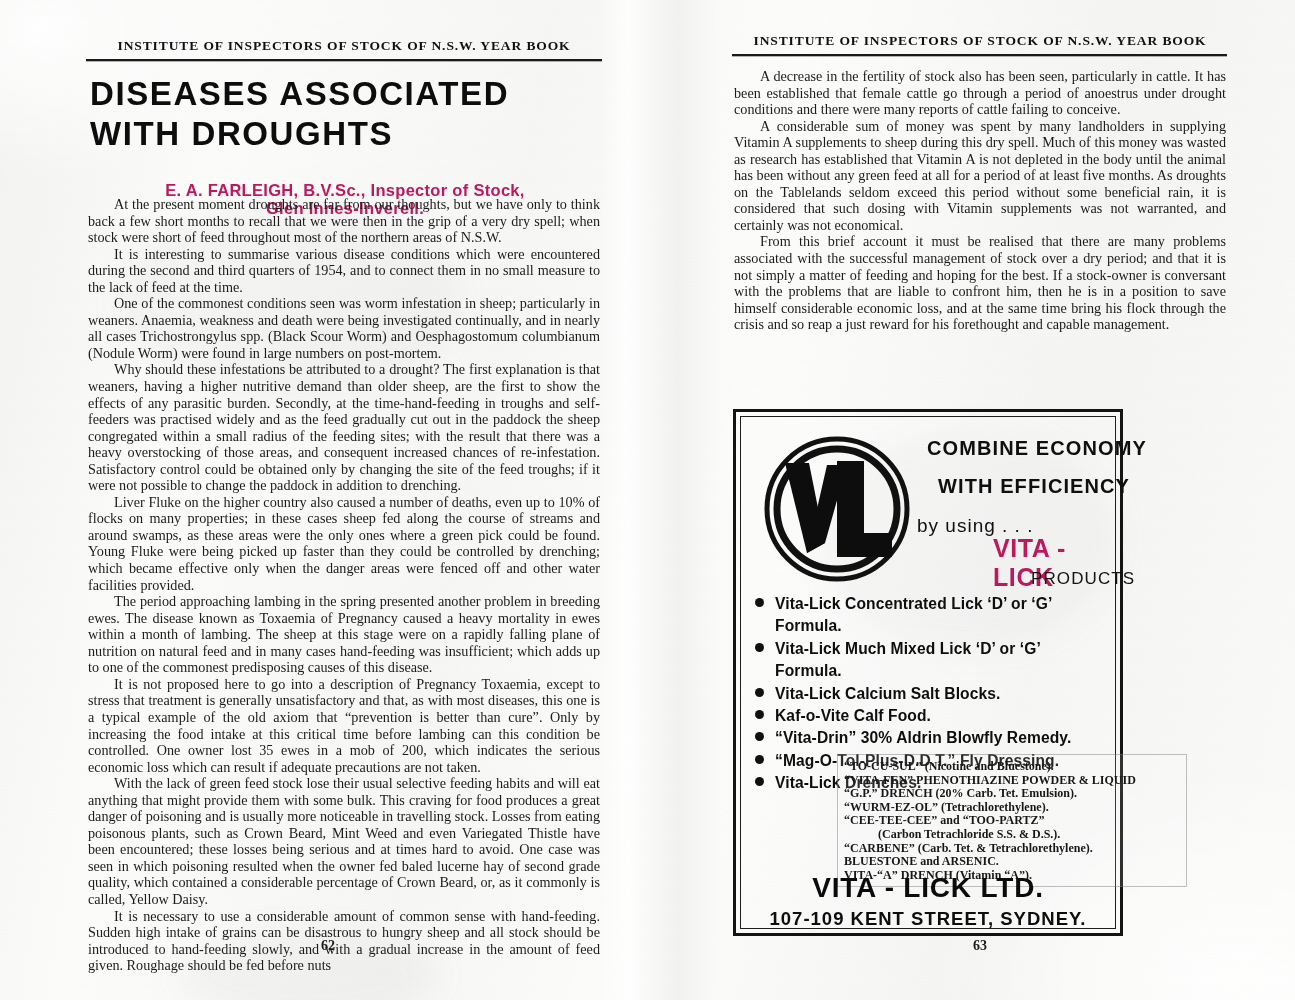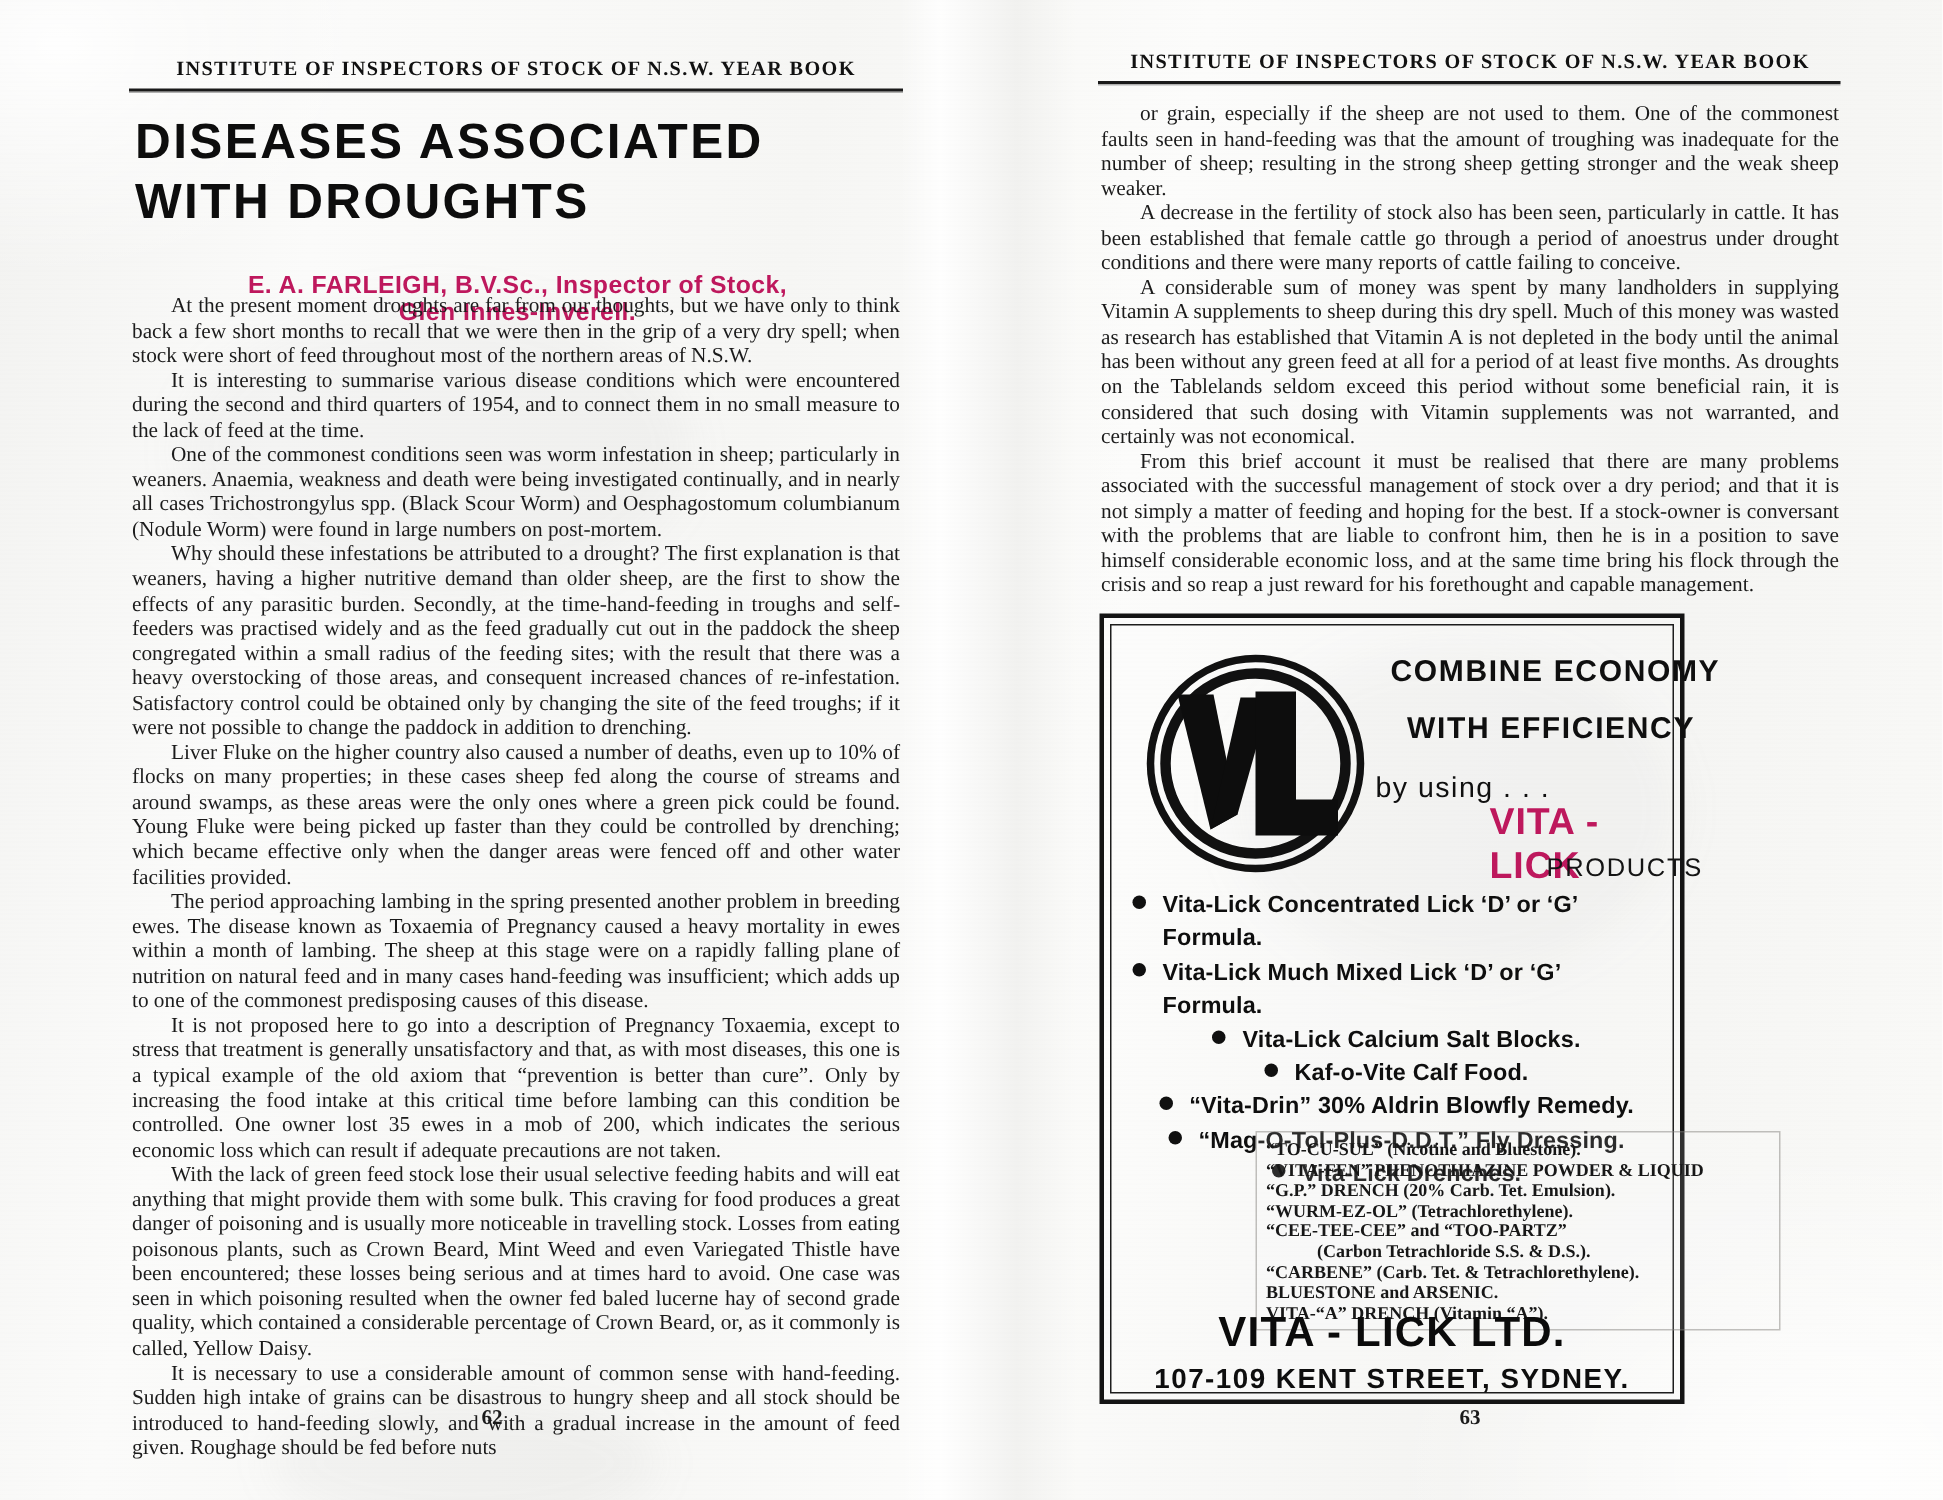--- a/index.html
+++ b/index.html
@@ -174,21 +174,20 @@
   }
   #ad-list li {
     display: flex;
     align-items: baseline;
     font-family: "Liberation Sans", sans-serif;
     font-weight: bold;
     font-size: 15.6px;
     line-height: 22.4px;
     color: #0e0e0e;
     letter-spacing: 0.1px;
-    justify-content: center;
   }
   .dot {
     flex: 0 0 auto;
     width: 9px; height: 9px;
     border-radius: 50%;
     background: #101010;
     margin-right: 11px;
     position: relative; top: -2px;
   }
 
@@ -271,21 +270,20 @@
 
   <div class="folio" style="left:72px;top:938px;width:512px;">62</div>
 </div>
 
 <div class="leaf" id="leaf-right">
 
   <div class="running-head" style="left:87px;top:33px;width:490px;">INSTITUTE OF INSPECTORS OF STOCK OF N.S.W. YEAR BOOK</div>
   <div class="head-rule" style="left:84px;top:54px;width:495px;"></div>
 
   <div class="prose" style="left:86px;top:68px;width:492px;">
-    <p>or grain, especially if the sheep are not used to them. One of the commonest faults seen in hand-feeding was that the amount of troughing was inadequate for the number of sheep; resulting in the strong sheep getting stronger and the weak sheep weaker.</p>
     <p>A decrease in the fertility of stock also has been seen, particularly in cattle. It has been established that female cattle go through a period of anoestrus under drought conditions and there were many reports of cattle failing to conceive.</p>
     <p>A considerable sum of money was spent by many landholders in supplying Vitamin A supplements to sheep during this dry spell. Much of this money was wasted as research has established that Vitamin A is not depleted in the body until the animal has been without any green feed at all for a period of at least five months. As droughts on the Tablelands seldom exceed this period without some beneficial rain, it is considered that such dosing with Vitamin supplements was not warranted, and certainly was not economical.</p>
     <p>From this brief account it must be realised that there are many problems associated with the successful management of stock over a dry period; and that it is not simply a matter of feeding and hoping for the best. If a stock-owner is conversant with the problems that are liable to confront him, then he is in a position to save himself considerable economic loss, and at the same time bring his flock through the crisis and so reap a just reward for his forethought and capable management.</p>
   </div>
 
   <div class="folio" style="left:86px;top:938px;width:492px;">63</div>
 </div>
 
 <div id="ad-box">
   <div id="ad-inner">

